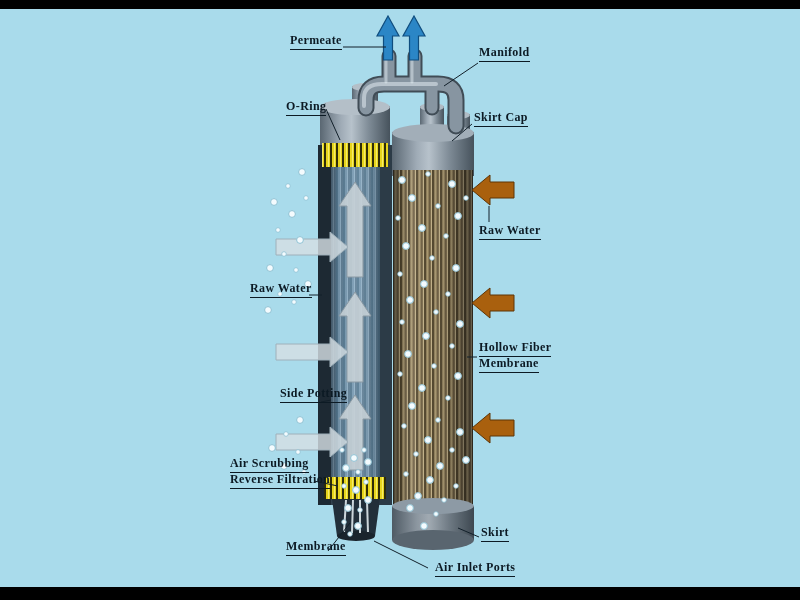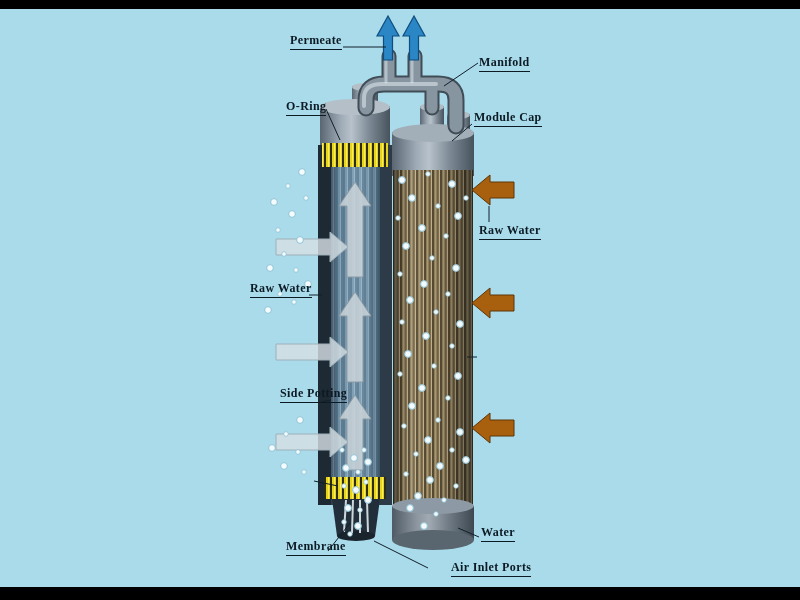--- a/index.html
+++ b/index.html
@@ -249,43 +249,51 @@
       <line x1="314" y1="481" x2="338" y2="486"></line>
       <line x1="328" y1="551" x2="350" y2="523"></line>
       <line x1="479" y1="537" x2="458" y2="528"></line>
       <line x1="428" y1="568" x2="374" y2="541"></line>
     </g>
   </svg>
 
   <div class="callout" style="left:290px;top:34px">
     <span class="ln">Permeate</span>
     </div>
-  <div class="callout" style="left:479px;top:56px">
+  <div class="callout" style="left:479px;top:46px">
     <span class="ln">Manifold</span>
     </div>
   <div class="callout" style="left:286px;top:100px">
     <span class="ln">O-Ring</span>
     </div>
   <div class="callout" style="left:474px;top:111px">
-    <span class="ln">Module Cap</span>
+    <span class="ln">Skirt Cap</span>
     </div>
   <div class="callout" style="left:479px;top:224px">
     <span class="ln">Raw Water</span>
     </div>
   <div class="callout" style="left:250px;top:282px">
     <span class="ln">Raw Water</span>
     </div>
+  <div class="callout" style="left:479px;top:341px">
+    <span class="ln">Hollow Fiber</span>
+    <span class="ln">Membrane</span>
+    </div>
   <div class="callout" style="left:280px;top:387px">
     <span class="ln">Side Potting</span>
     </div>
+  <div class="callout" style="left:230px;top:457px">
+    <span class="ln">Air Scrubbing</span>
+    <span class="ln">Reverse Filtration</span>
+    </div>
   <div class="callout" style="left:286px;top:540px">
     <span class="ln">Membrane</span>
     </div>
   <div class="callout" style="left:481px;top:526px">
-    <span class="ln">Water</span>
-    </div>
-  <div class="callout" style="left:451px;top:561px">
+    <span class="ln">Skirt</span>
+    </div>
+  <div class="callout" style="left:435px;top:561px">
     <span class="ln">Air Inlet Ports</span>
     </div>
 
   <div class="bar top"></div>
   <div class="bar bottom"></div>
 </div>
 
 </body></html>

